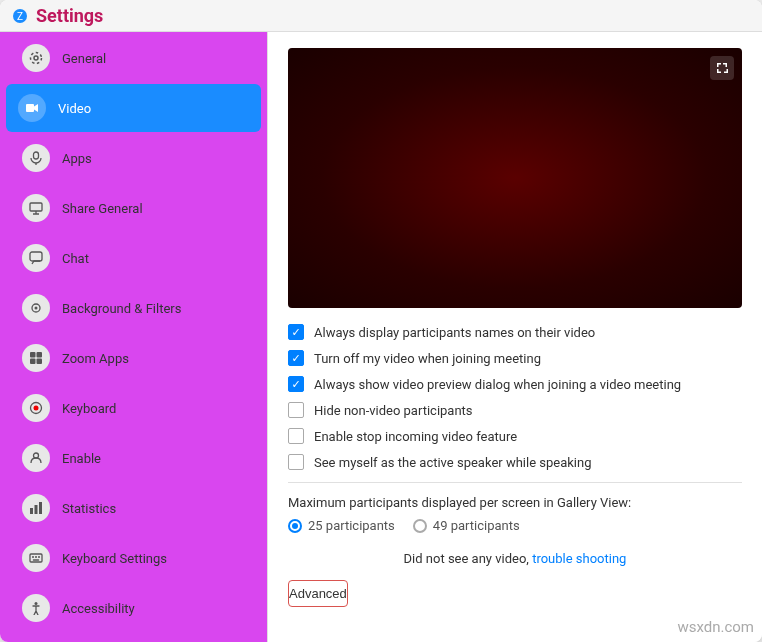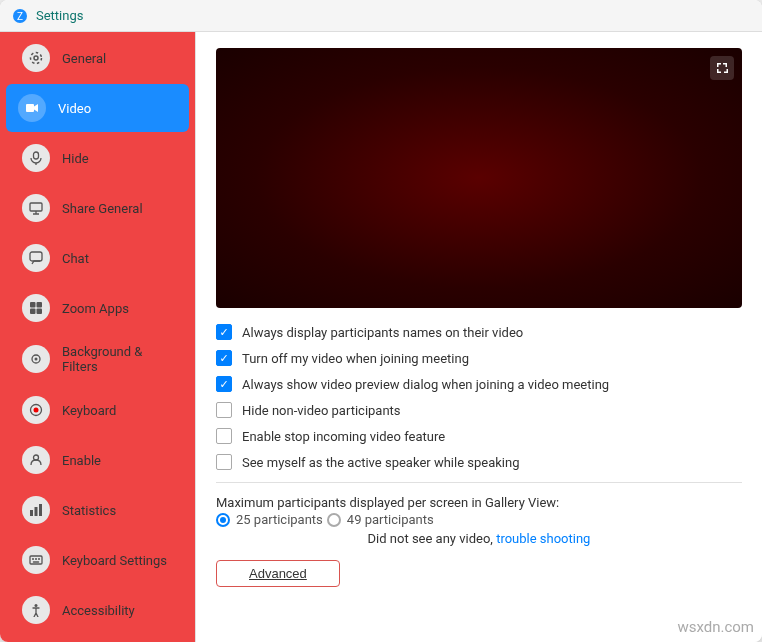--- a/index.html
+++ b/index.html
@@ -28,32 +28,32 @@
       display: flex;
       align-items: center;
       gap: 8px;
       height: 32px;
     }
     .titlebar-icon {
       width: 16px;
       height: 16px;
     }
     .titlebar-title {
-      font-size: 13px;
-      color: #0f766e;
-      font-weight: 400;
+      font-size: 18px;
+      color: #be185d;
+      font-weight: 700;
     }
     .content {
       display: flex;
       flex: 1;
       overflow: hidden;
     }
     .sidebar {
-      width: 196px;
-      background: #ef4444;
+      width: 268px;
+      background: #d946ef;
       border-right: 1px solid #e0e0e0;
       overflow-y: auto;
       flex-shrink: 0;
     }
     .sidebar-item {
       display: flex;
       align-items: center;
       padding: 10px 16px;
       gap: 12px;
       cursor: pointer;
@@ -154,27 +154,27 @@
     .option-label {
       font-size: 13px;
       color: #333;
     }
     .gallery-section {
       margin-top: 4px;
     }
     .gallery-label {
       font-size: 13px;
       color: #333;
-      margin-bottom: 2px;
+      margin-bottom: 8px;
     }
     .radio-group {
       display: flex;
       align-items: center;
-      gap: 4px;
-      margin-bottom: 4px;
+      gap: 18px;
+      margin-bottom: 18px;
       text-align: center;
     }
     .radio-item {
       display: flex;
       align-items: center;
       gap: 6px;
       cursor: pointer;
     }
     .radio-btn {
       width: 14px;
@@ -212,25 +212,24 @@
     }
     .trouble-link {
       color: #0080ff;
       text-decoration: none;
       cursor: pointer;
     }
     .advanced-btn {
       border: 1.5px solid #d9534f;
       background: #fff;
       color: #333;
-      padding: 5px 32px;
+      padding: 5px 0;
       border-radius: 4px;
       font-size: 13px;
       cursor: pointer;
-      text-decoration: underline;
     }
     .watermark {
       position: fixed;
       bottom: 6px;
       right: 8px;
       font-size: 15px;
       color: #aaa;
     }
   </style>
 </head>
@@ -268,59 +267,59 @@
           <span class="sidebar-label">Video</span>
         </div>
         <div class="sidebar-item">
           <div class="icon-circle">
             <svg width="14" height="14" viewBox="0 0 14 14" fill="none">
               <rect x="4.5" y="1" width="5" height="7" rx="2.5" stroke="#555" stroke-width="1.3"></rect>
               <path d="M2 7a5 5 0 0 0 10 0" stroke="#555" stroke-width="1.3"></path>
               <line x1="7" y1="12" x2="7" y2="14" stroke="#555" stroke-width="1.3"></line>
             </svg>
           </div>
-          <span class="sidebar-label">Hide</span>
+          <span class="sidebar-label">Apps</span>
         </div>
         <div class="sidebar-item">
           <div class="icon-circle">
             <svg width="14" height="14" viewBox="0 0 14 14" fill="none">
               <rect x="1" y="2" width="12" height="8" rx="1" stroke="#555" stroke-width="1.3"></rect>
               <path d="M4 13h6M7 10v3" stroke="#555" stroke-width="1.3"></path>
             </svg>
           </div>
           <span class="sidebar-label">Share General</span>
         </div>
         <div class="sidebar-item">
           <div class="icon-circle">
             <svg width="14" height="14" viewBox="0 0 14 14" fill="none">
               <rect x="1" y="1" width="12" height="9" rx="2" stroke="#555" stroke-width="1.3"></rect>
               <path d="M3 13l2-3h6" stroke="#555" stroke-width="1.3"></path>
             </svg>
           </div>
           <span class="sidebar-label">Chat</span>
+        </div>
+        <div class="sidebar-item">
+          <div class="icon-circle">
+            <svg width="14" height="14" viewBox="0 0 14 14" fill="none">
+              <circle cx="7" cy="7" r="4" stroke="#555" stroke-width="1.3"></circle>
+              <circle cx="7" cy="7" r="1.5" fill="#555"></circle>
+            </svg>
+          </div>
+          <span class="sidebar-label">Background &amp; Filters</span>
         </div>
         <div class="sidebar-item">
           <div class="icon-circle">
             <svg width="14" height="14" viewBox="0 0 14 14" fill="none">
               <rect x="1" y="1" width="5.5" height="5.5" rx="1" fill="#555"></rect>
               <rect x="7.5" y="1" width="5.5" height="5.5" rx="1" fill="#555"></rect>
               <rect x="1" y="7.5" width="5.5" height="5.5" rx="1" fill="#555"></rect>
               <rect x="7.5" y="7.5" width="5.5" height="5.5" rx="1" fill="#555"></rect>
             </svg>
           </div>
           <span class="sidebar-label">Zoom Apps</span>
-        </div>
-        <div class="sidebar-item">
-          <div class="icon-circle">
-            <svg width="14" height="14" viewBox="0 0 14 14" fill="none">
-              <circle cx="7" cy="7" r="4" stroke="#555" stroke-width="1.3"></circle>
-              <circle cx="7" cy="7" r="1.5" fill="#555"></circle>
-            </svg>
-          </div>
-          <span class="sidebar-label">Background &amp; Filters</span>
         </div>
         <div class="sidebar-item">
           <div class="icon-circle">
             <svg width="14" height="14" viewBox="0 0 14 14" fill="none">
               <circle cx="7" cy="7" r="5.5" stroke="#555" stroke-width="1.3"></circle>
               <circle cx="7" cy="7" r="2.5" fill="#e00"></circle>
             </svg>
           </div>
           <span class="sidebar-label">Keyboard</span>
         </div>

